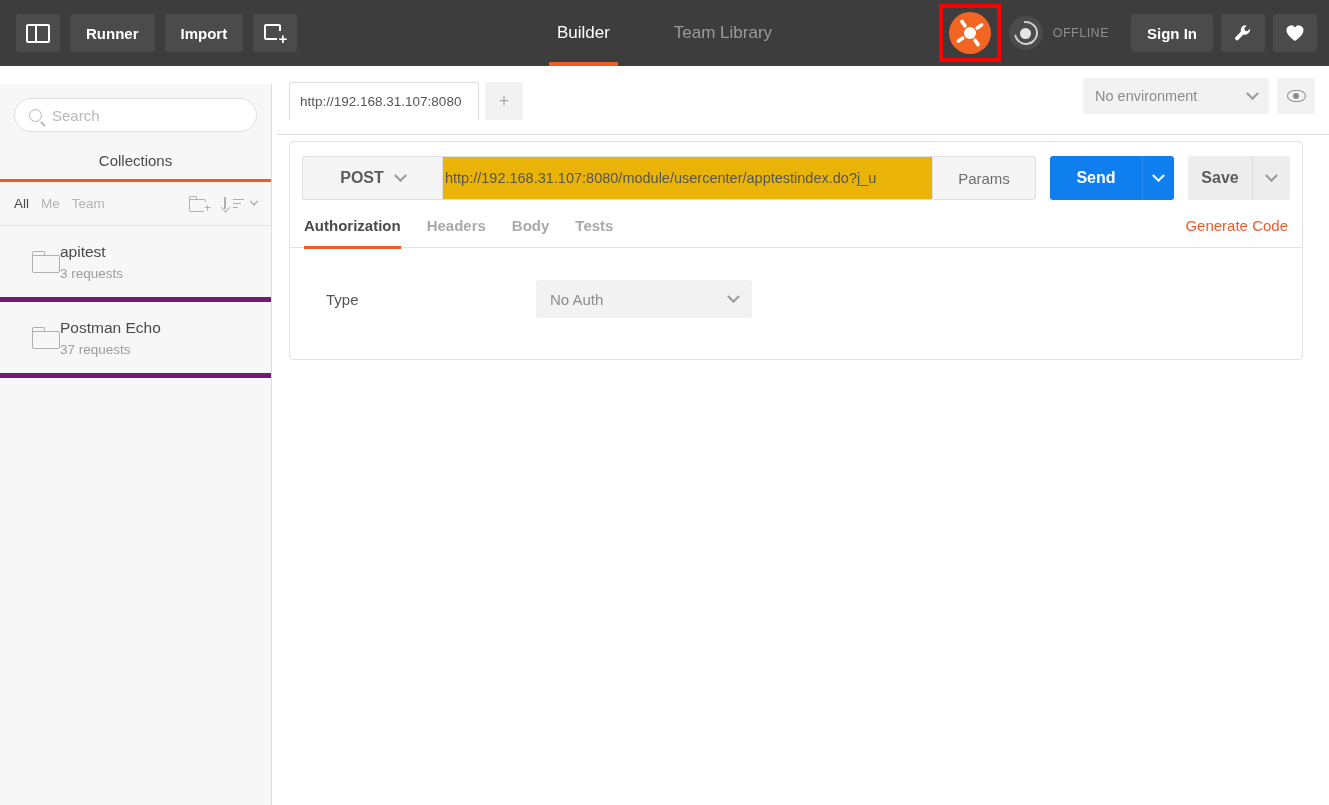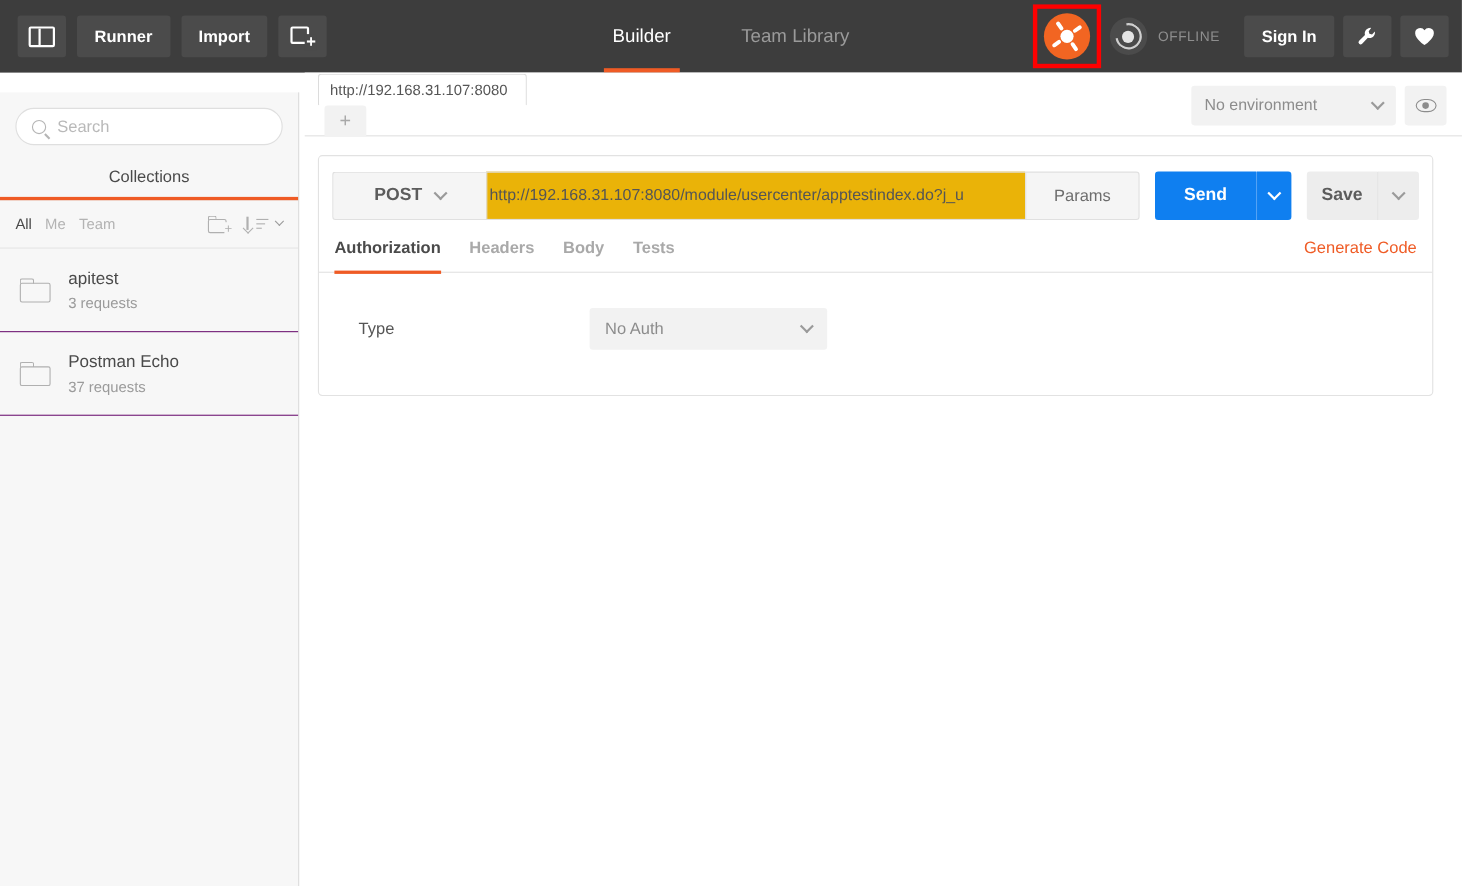--- a/index.html
+++ b/index.html
@@ -112,35 +112,35 @@
   .folder-plus .fp    { position:absolute; right:-2px; bottom:-2px; font-size:12px; color:#b0b0b0; line-height:1; background:#f7f7f7;}
   .sort-ico { display:flex; align-items:center; gap:3px; cursor:pointer; color:#b0b0b0; font-size:13px;}
   .sort-arrow { width:9px; height:14px; position:relative; }
   .sort-arrow::before { content:""; position:absolute; left:3px; top:0; width:1.6px; height:12px; background:#b0b0b0;}
   .sort-arrow::after { content:""; position:absolute; left:0.5px; bottom:0; width:6px; height:6px; border-left:1.6px solid #b0b0b0; border-bottom:1.6px solid #b0b0b0; transform:rotate(-45deg);}
   .sort-lines { display:flex; flex-direction:column; gap:2.5px; }
   .sort-lines i { display:block; height:1.6px; background:#b0b0b0; }
   .sort-lines i:nth-child(1){ width:11px;} .sort-lines i:nth-child(2){ width:8px;} .sort-lines i:nth-child(3){ width:5px;}
 
   .coll-item {
-    height: 76px; display:flex; align-items:center; gap:16px;
-    padding: 0 14px 0 18px; border-bottom:1px solid #701a75; cursor:pointer;
+    height: 76px; display:flex; align-items:center; 
+    padding: 0 14px 0 32px; border-bottom:5px solid #701a75; cursor:pointer;
   }
   .coll-folder { width:28px; height:22px; position:relative; flex:none; }
   .coll-folder .fb { position:absolute; left:0; bottom:0; width:28px; height:18px; border:1.6px solid #b0b0b0; border-radius:2px; }
   .coll-folder .ft { position:absolute; left:0; top:0; width:13px; height:5px; border:1.6px solid #b0b0b0; border-bottom:none; border-radius:2px 2px 0 0; }
   .coll-name { font-size:15.5px; color:#4a4a4a; margin-bottom:5px; }
   .coll-count { font-size:13.5px; color:#9b9b9b; }
 
   
   .main { position:absolute; left:277px; top:66px; width:1052px; height:739px; background:#ffffff; }
 
   .tabstrip {
-    position:relative; height:58px; border-bottom:1px solid #e0e0e0;
-    display:flex; align-items:flex-start; padding-left:12px;flex-direction:column;
+    position:relative; height:69px; border-bottom:1px solid #e0e0e0;
+    display:flex; align-items:center; padding-left:12px;
   }
   .req-tab {
     height: 38px; min-width: 190px; max-width: 190px;
     background:#ffffff; border:1px solid #dcdcdc; border-bottom:1px solid #fff;
     border-radius:3px 3px 0 0; display:flex; align-items:center;
     padding: 0 10px; font-size:13.5px; color:#555; cursor:pointer;
     overflow:hidden; white-space:nowrap; position:relative; top:1px;
   }
   .addtab {
     width: 38px; height: 38px; margin-left: 6px;

